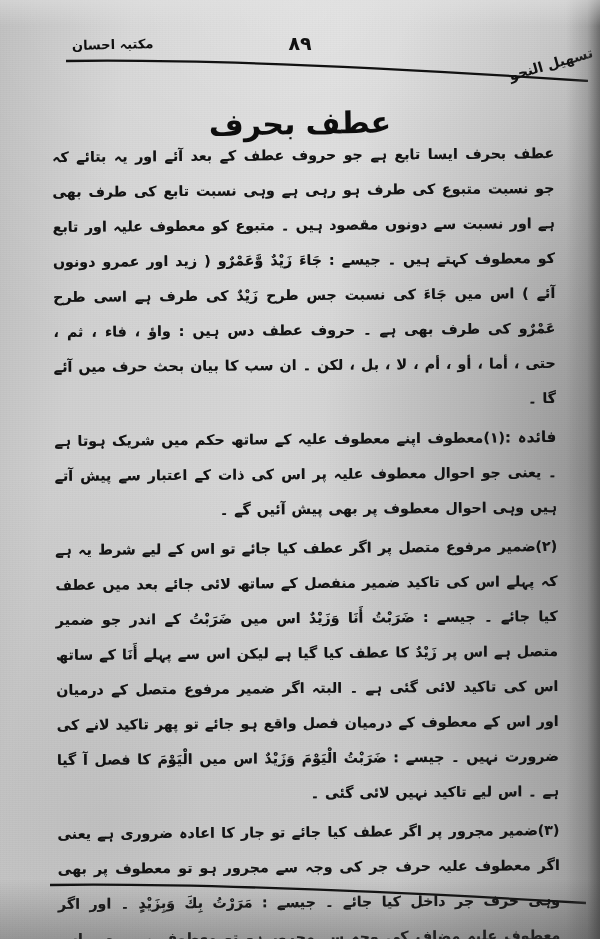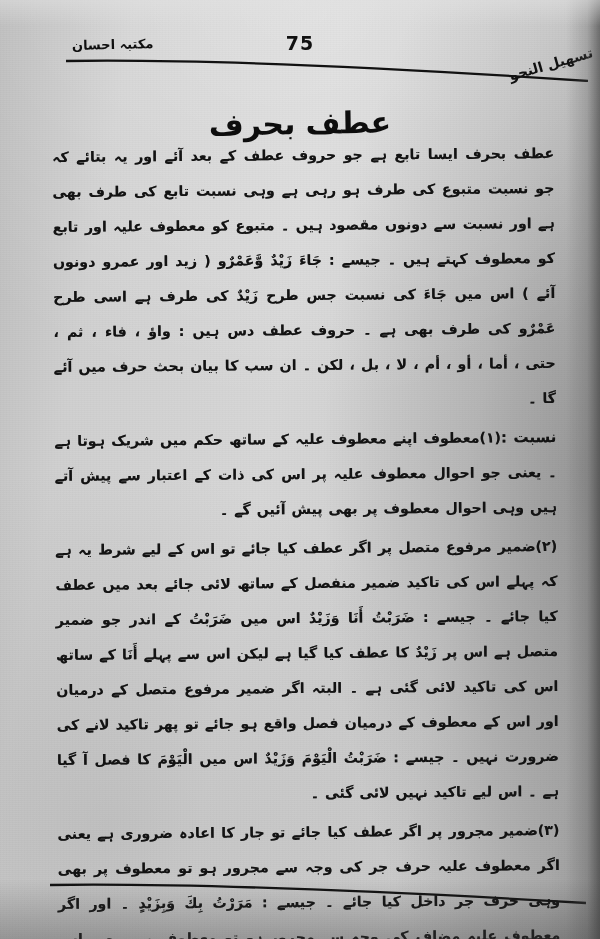--- a/index.html
+++ b/index.html
@@ -158,38 +158,38 @@
 
 <div id="page">
 
   <div class="paper"></div>
   <div class="grain"></div>
 
   <div class="content">
 
     <div class="hdr-left">مکتبہ احسان</div>
 
-    <div class="hdr-page">75</div>
+    <div class="hdr-page">٨٩</div>
 
     <div class="hdr-right">تسهيل النحو</div>
 
     <div class="hdr-rule">
       <svg viewBox="0 0 522 26" preserveAspectRatio="none" aria-hidden="true">
         <path d="M0,5 C140,3 330,12 522,25" fill="none" stroke="#111111" stroke-width="2.3"></path>
       </svg>
     </div>
 
     <h1 class="title">عطف بحرف</h1>
 
     <div class="body skew">
 
       <p class="para">عطف بحرف ایسا تابع ہے جو حروف عطف کے بعد آئے اور یہ بتائے کہ جو نسبت متبوع کی طرف ہو رہی ہے وہی نسبت تابع کی طرف بھی ہے اور نسبت سے دونوں مقصود ہیں ۔ متبوع کو معطوف علیہ اور تابع کو معطوف کہتے ہیں ۔ جیسے : جَاءَ زَيْدٌ وَّعَمْرٌو ( زید اور عمرو دونوں آئے ) اس میں جَاءَ کی نسبت جس طرح زَيْدٌ کی طرف ہے اسی طرح عَمْرٌو کی طرف بھی ہے ۔ حروف عطف دس ہیں : واؤ ، فاء ، ثم ، حتی ، أما ، أو ، أم ، لا ، بل ، لکن ۔ ان سب کا بیان بحث حرف میں آئے گا ۔</p>
 
       <p class="para">
-        <span class="lbl">نسبت :</span><span class="num">(۱)</span><span>معطوف اپنے معطوف علیہ کے ساتھ حکم میں شریک ہوتا ہے ۔ یعنی جو احوال معطوف علیہ پر اس کی ذات کے اعتبار سے پیش آتے ہیں وہی احوال معطوف پر بھی پیش آئیں گے ۔</span>
+        <span class="lbl">فائدہ :</span><span class="num">(۱)</span><span>معطوف اپنے معطوف علیہ کے ساتھ حکم میں شریک ہوتا ہے ۔ یعنی جو احوال معطوف علیہ پر اس کی ذات کے اعتبار سے پیش آتے ہیں وہی احوال معطوف پر بھی پیش آئیں گے ۔</span>
       </p>
 
       <p class="para">
         <span class="num">(۲)</span><span>ضمیر مرفوع متصل پر اگر عطف کیا جائے تو اس کے لیے شرط یہ ہے کہ پہلے اس کی تاکید ضمیر منفصل کے ساتھ لائی جائے بعد میں عطف کیا جائے ۔ جیسے : ضَرَبْتُ أَنَا وَزَيْدٌ اس میں ضَرَبْتُ کے اندر جو ضمیر متصل ہے اس پر زَيْدٌ کا عطف کیا گیا ہے لیکن اس سے پہلے أَنَا کے ساتھ اس کی تاکید لائی گئی ہے ۔ البتہ اگر ضمیر مرفوع متصل کے درمیان اور اس کے معطوف کے درمیان فصل واقع ہو جائے تو پھر تاکید لانے کی ضرورت نہیں ۔ جیسے : ضَرَبْتُ الْيَوْمَ وَزَيْدٌ اس میں الْيَوْمَ کا فصل آ گیا ہے ۔ اس لیے تاکید نہیں لائی گئی ۔</span>
       </p>
 
       <p class="para tight">
         <span class="num">(۳)</span><span>ضمیر مجرور پر اگر عطف کیا جائے تو جار کا اعادہ ضروری ہے یعنی اگر معطوف علیہ حرف جر کی وجہ سے مجرور ہو تو معطوف پر بھی وہی حرف جر داخل کیا جائے ۔ جیسے : مَرَرْتُ بِكَ وَبِزَيْدٍ ۔ اور اگر معطوف علیہ مضاف کی وجہ سے مجرور ہو تو معطوف میں بھی اس مضاف کا اعادہ کیا جائے گا ۔ جیسے : اَلْمَالُ بَيْنِي وَبَيْنَ زَيْدٍ اس میں یاءِ متکلم معطوف علیہ ہے اور زید معطوف ہے ۔</span>
       </p>
 

